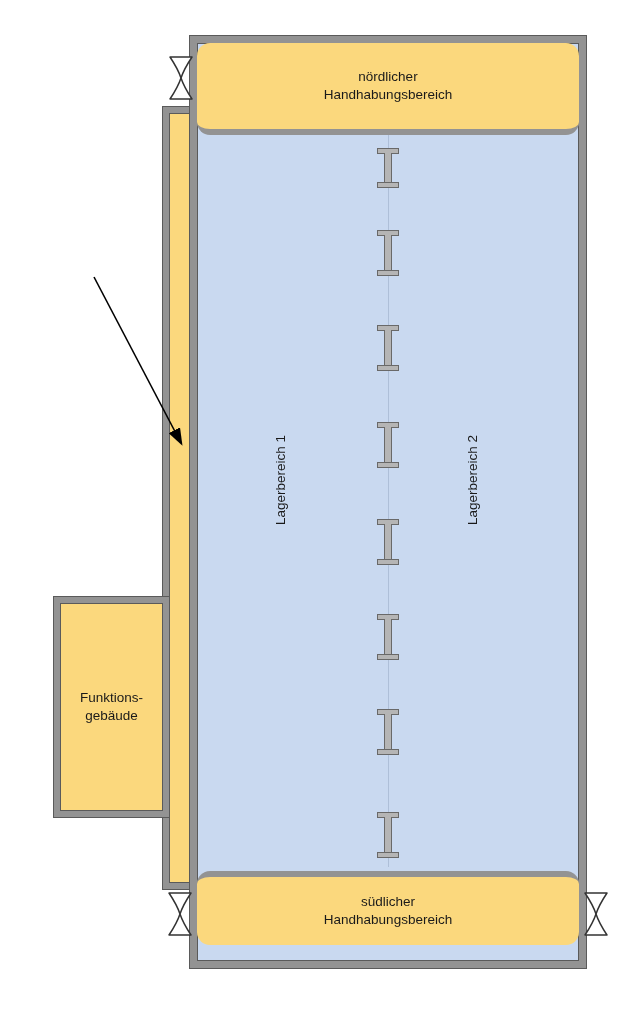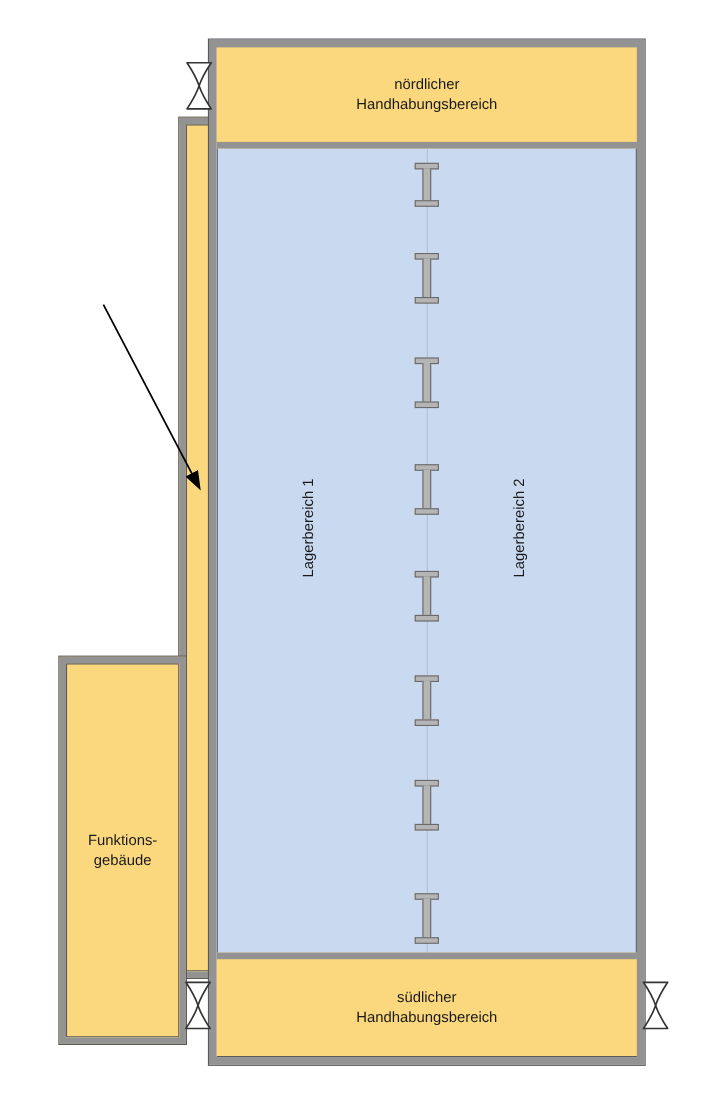--- a/index.html
+++ b/index.html
@@ -17,40 +17,40 @@
   
   .corridor{
     position:absolute;left:163px;top:107px;width:30px;height:782px;
     box-sizing:border-box;background:#fbd87d;
     border:6px solid #939393;border-right:none;
     box-shadow:0 0 0 1px #5a5a5a, inset 0 0 0 1px #5a5a5a;
   }
 
   
   .function-building{
-    position:absolute;left:54px;top:597px;width:115px;height:352px;
+    position:absolute;left:54px;top:597px;width:115px;height:220px;
     box-sizing:border-box;background:#fbd87d;
     border:6px solid #939393;
     box-shadow:0 0 0 1px #5a5a5a, inset 0 0 0 1px #5a5a5a;
     display:flex;align-items:center;justify-content:center;
   }
 
   
   .main-building{
     position:absolute;left:190px;top:36px;width:396px;height:932px;
     box-sizing:border-box;background:#c9d9f0;
     border:7px solid #939393;
     box-shadow:0 0 0 1px #5a5a5a, inset 0 0 0 1px #5a5a5a;
   }
   .band{
     position:absolute;left:0;width:100%;box-sizing:border-box;background:#fbd87d;
-    display:flex;align-items:center;justify-content:center;
+    display:flex;align-items:center;justify-content:center;border-radius:13px;
   }
   .band.north{top:0;height:92px;border-bottom:6px solid #939393;}
-  .band.south{bottom:1px;height:94px;border-top:6px solid #939393;}
+  .band.south{bottom:16px;height:74px;border-top:6px solid #939393;}
 
   .centerline{
     position:absolute;left:calc(50% - 0.5px);top:92px;height:732px;width:1px;
     background:#aebfd8;
   }
 
   
   .ibeam{position:absolute;left:calc(50% - 11px);width:22px;}
   .ibeam::before,.ibeam::after{
     content:"";position:absolute;left:0;width:22px;height:6px;box-sizing:border-box;

